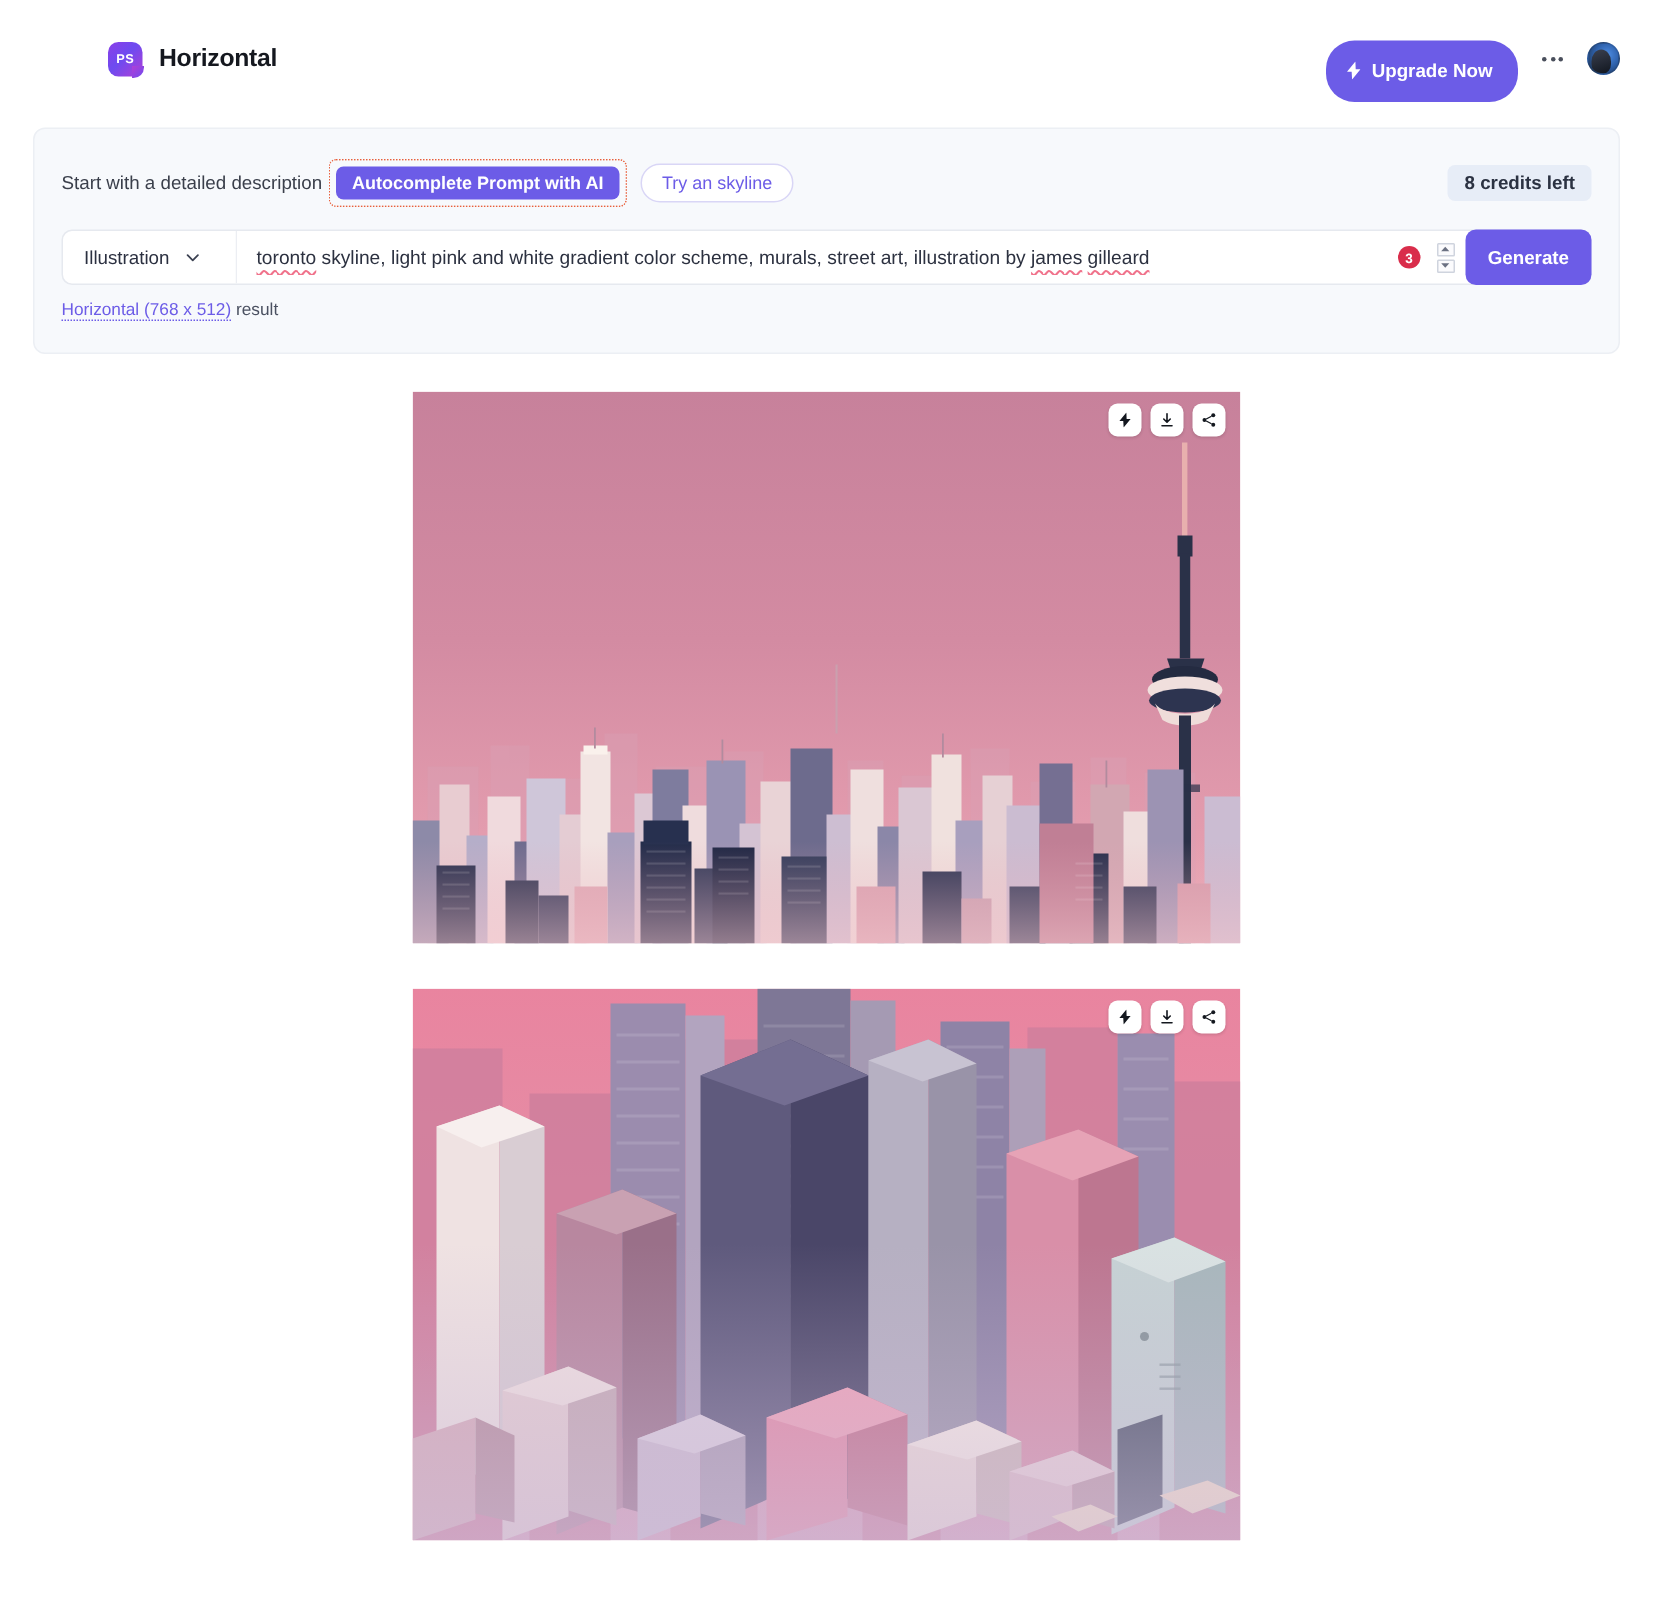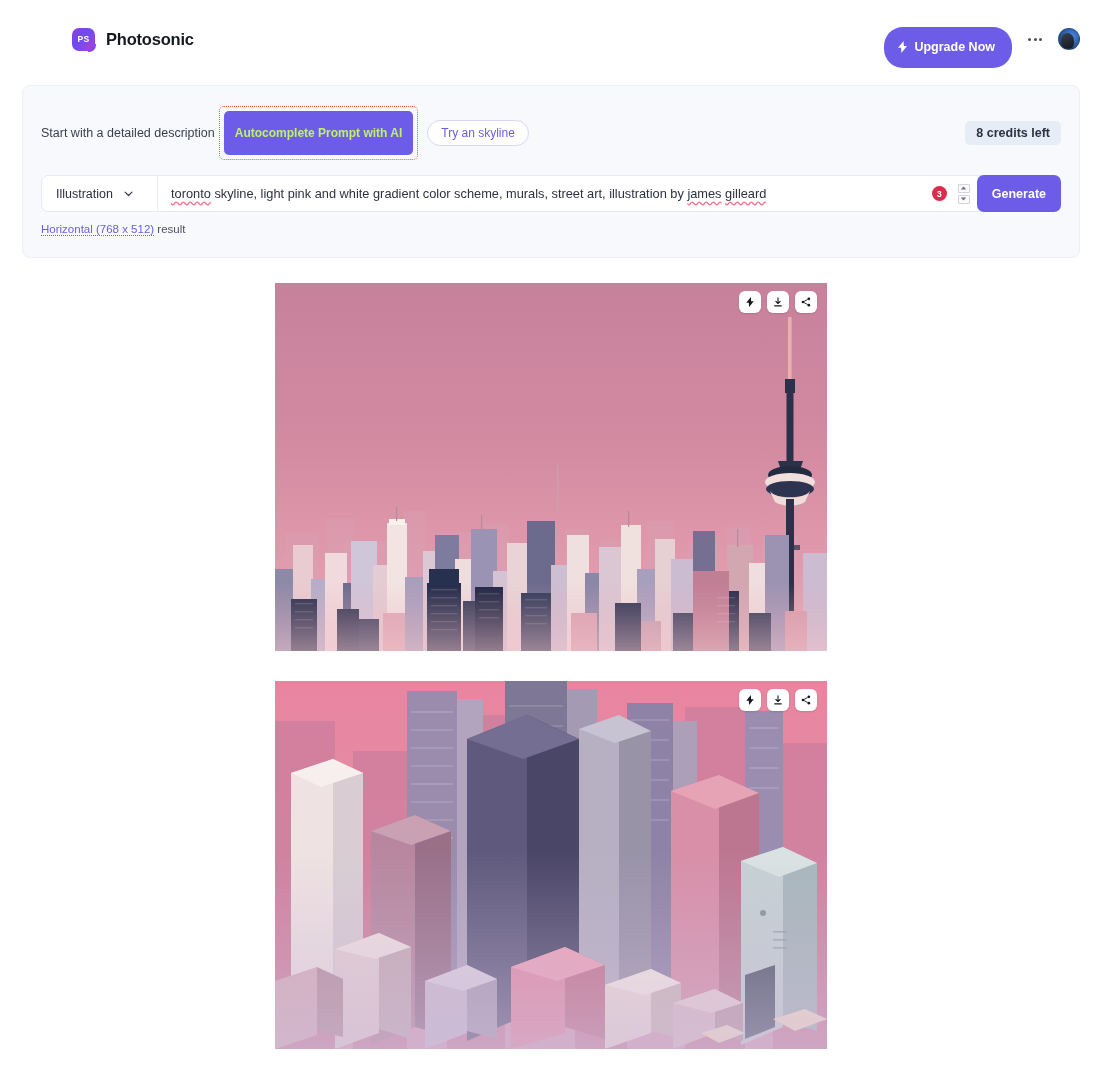--- a/index.html
+++ b/index.html
@@ -76,22 +76,22 @@
   }
   .panel-row1 {
     display: flex; align-items: center; justify-content: space-between;
     margin-bottom: 15px;
   }
   .row1-left { display: flex; align-items: center; gap: 0; }
   .hint-text { font-size: 12.5px; color: #3a3f4b; margin-right: 4px; }
 
   .hl-wrap { padding: 4px; border: 1.6px dotted #e8603c; border-radius: 5px; display:inline-flex; }
   .autocomplete-btn {
-    background: #6c5ce7; color: #bef264; border: none;
-    border-radius: 5px; height: 44px; padding: 0 11px;
+    background: #6c5ce7; color: #ffffff; border: none;
+    border-radius: 5px; height: 22px; padding: 0 11px;
     font-size: 12px; font-weight: bold; cursor: pointer;
     font-family: "Liberation Sans", sans-serif;
     white-space: nowrap;
     text-align: right;
   }
   .example-btn {
     margin-left: 9px;
     background: #fff; color: #6c5ce7;
     border: 1px solid #d9d6f6; border-radius: 14px;
     height: 26px; padding: 0 13px;
@@ -180,21 +180,21 @@
   .act-btn svg { width: 10px; height: 10px; display: block; }
 </style>
 </head>
 <body>
 
 <div class="topbar">
   <div class="brand">
     <div class="logo-mark">
       <span>PS</span>
     </div>
-    <div class="brand-name">Photosonic</div>
+    <div class="brand-name">Horizontal</div>
   </div>
 
   <div class="topbar-right">
     <button class="upgrade-btn">
       <svg class="bolt" viewBox="0 0 9 12">
         <path d="M5.6 0 0 6.8h3.1L3.4 12 9 5.1H5.8z" fill="#ffffff"></path>
       </svg>
       <span>Upgrade Now</span>
     </button>
     <div class="kebab">

